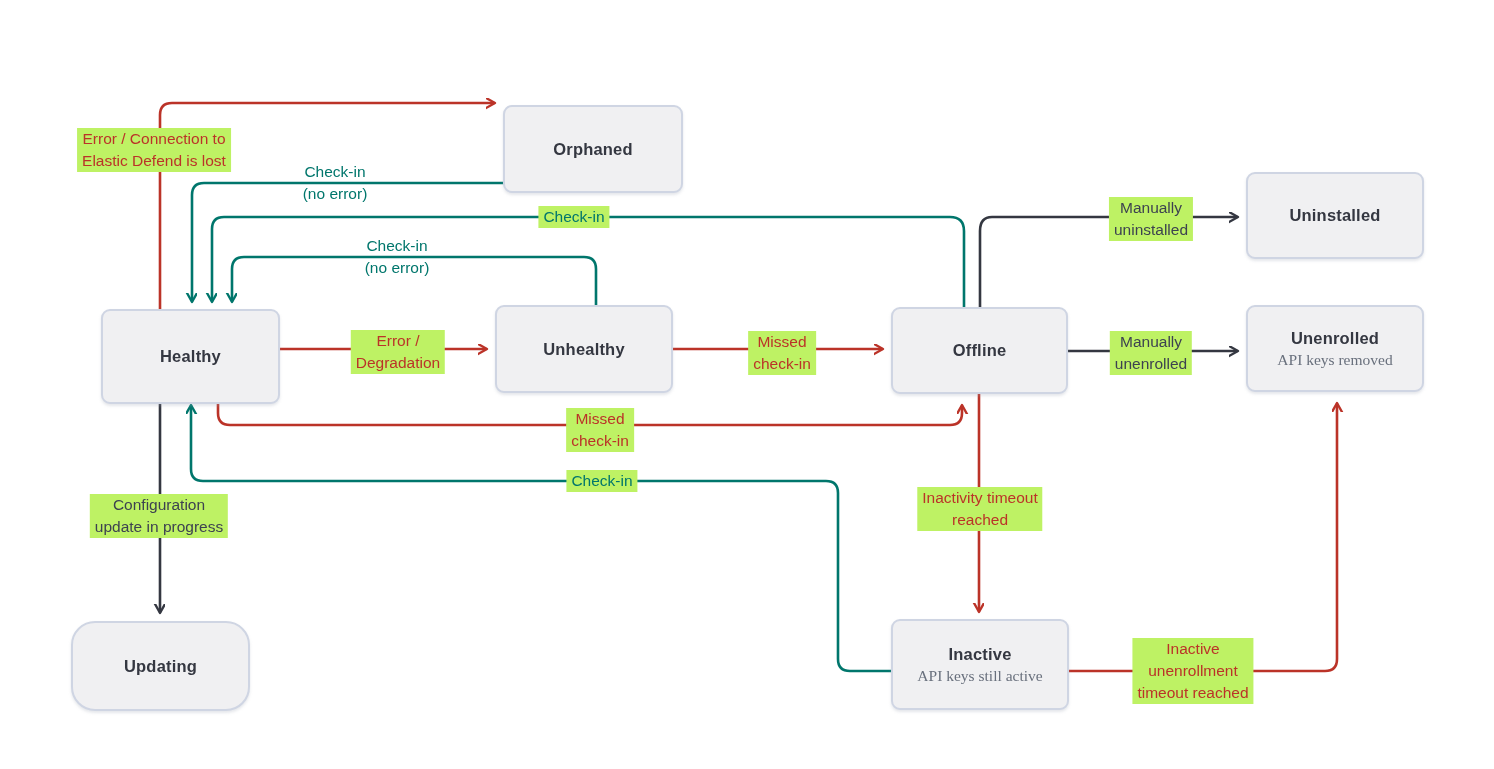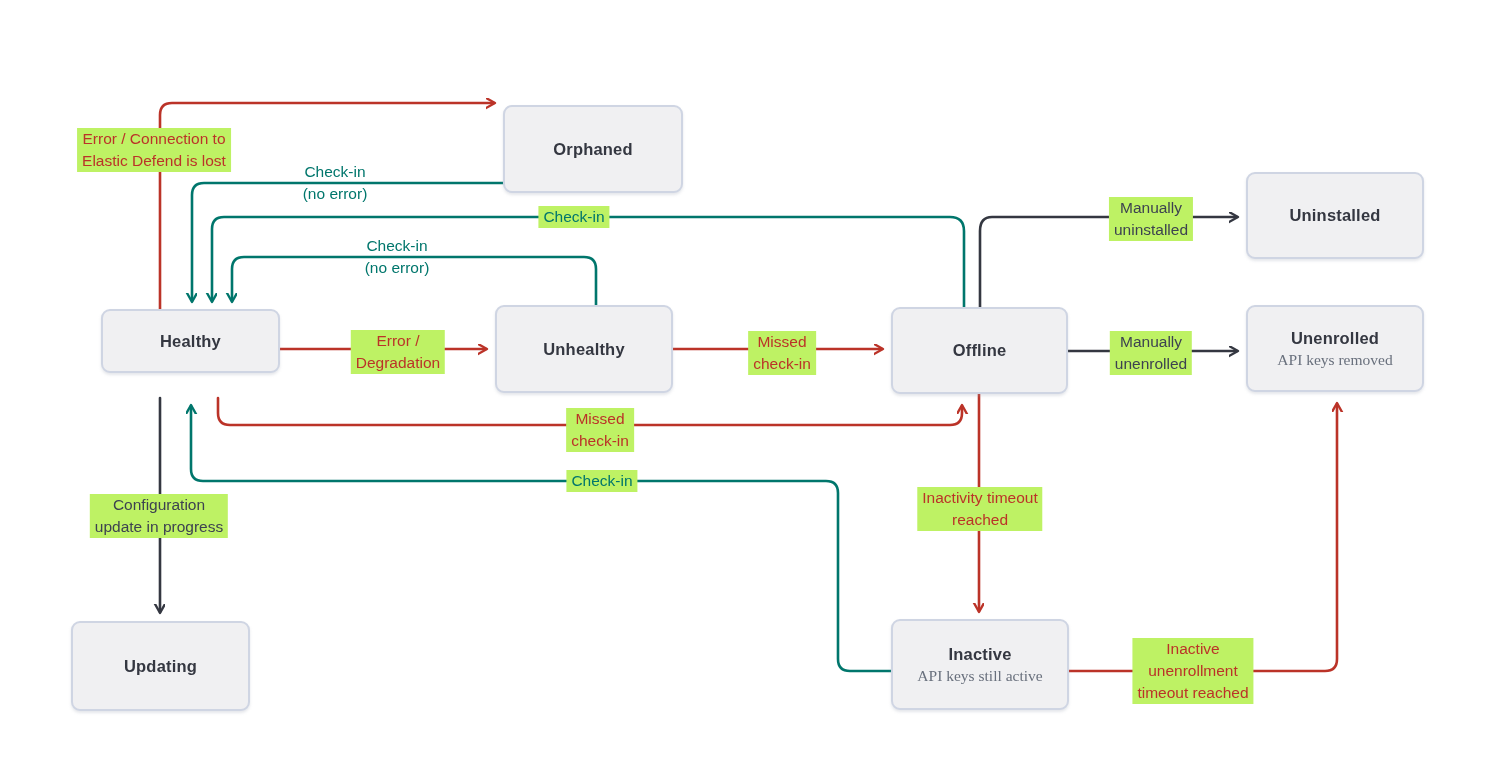--- a/index.html
+++ b/index.html
@@ -61,38 +61,38 @@
     <path class="edge e-err" marker-end="url(#mErr)" d="M1069,671 L1325,671 Q1337,671 1337,659 L1337,404"></path>
     <path class="edge e-nt" marker-end="url(#mNt)" d="M160,398 L160,612"></path>
   </svg>
 
   <div class="node" style="left:503px;top:58px;width:180px;height:88px;margin-top:47px;">
     <div class="t">Orphaned</div>
   </div>
   <div class="node" style="left:1246px;top:172px;width:178px;height:87px;">
     <div class="t">Uninstalled</div>
   </div>
-  <div class="node" style="left:101px;top:309px;width:179px;height:64px;">
+  <div class="node" style="left:101px;top:309px;width:179px;height:95px;">
     <div class="t">Healthy</div>
   </div>
   <div class="node" style="left:495px;top:305px;width:178px;height:88px;">
     <div class="t">Unhealthy</div>
   </div>
   <div class="node" style="left:891px;top:307px;width:177px;height:87px;">
     <div class="t">Offline</div>
   </div>
   <div class="node" style="left:1246px;top:305px;width:178px;height:87px;">
     <div class="t">Unenrolled</div>
     <div class="st">API keys removed</div>
   </div>
   <div class="node" style="left:891px;top:619px;width:178px;height:91px;">
     <div class="t">Inactive</div>
     <div class="st">API keys still active</div>
   </div>
-  <div class="node" style="left:71px;top:621px;width:179px;height:90px;">
+  <div class="node" style="left:71px;top:621px;width:179px;height:90px;border-radius:24px;">
     <div class="t">Updating</div>
   </div>
 
   <div class="lbl c-err" style="left:154px;top:150px;">Error / Connection to
 Elastic Defend is lost</div>
   <div class="lbl c-ok nobg" style="left:335px;top:183px;">Check-in
 (no error)</div>
   <div class="lbl c-ok" style="left:574px;top:217px;">Check-in</div>
   <div class="lbl c-ok nobg" style="left:397px;top:257px;">Check-in
 (no error)</div>

